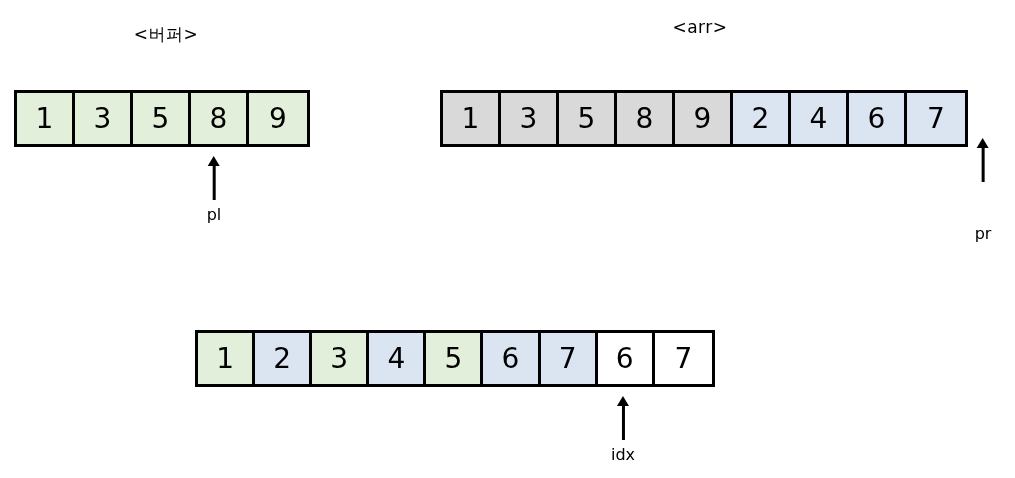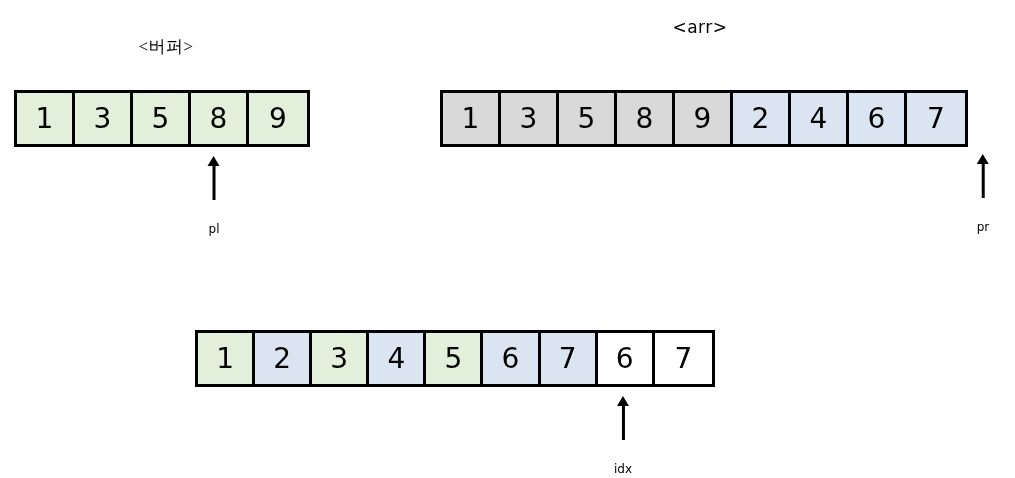--- a/index.html
+++ b/index.html
@@ -74,33 +74,33 @@
     top: -9px;
     left: 50%;
     transform: translateX(-50%);
     width: 0;
     height: 0;
     border-left: 6px solid transparent;
     border-right: 6px solid transparent;
     border-bottom: 10px solid #000000;
   }
   .pointer .plabel {
-    margin-top: 23px;
-    font-size: 12px;
+    margin-top: 7px;
+    font-size: 16px;
     line-height: 1;
     color: #000000;
     white-space: nowrap;
   }
 </style>
 </head>
 <body style="width: 1015px; height: 478px; background: rgb(255, 255, 255);">
 
 <div class="stage">
 
-<div class="array-title" style="left: 166px; top: 38px; font-family: Liberation Serif, serif;">&lt;버퍼&gt;</div>
+<div class="array-title" style="left: 166px; top: 26px;">&lt;버퍼&gt;</div>
     <div class="array" style="left: 14px; top: 90px; height: 57px; border-color: rgb(0, 0, 0);">
       <div class="cell" style="width: 58px; background: rgb(226, 239, 218); border-right-color: rgb(0, 0, 0);">1</div>
       <div class="cell" style="width: 58px; background: rgb(226, 239, 218); border-right-color: rgb(0, 0, 0);">3</div>
       <div class="cell" style="width: 58px; background: rgb(226, 239, 218); border-right-color: rgb(0, 0, 0);">5</div>
       <div class="cell" style="width: 58px; background: rgb(226, 239, 218); border-right-color: rgb(0, 0, 0);">8</div>
       <div class="cell" style="width: 58px; background: rgb(226, 239, 218); border-right-color: rgb(0, 0, 0);">9</div>
     </div>
     <div class="pointer" style="left: 214px; top: 165px;">
       <div class="shaft" style="height: 35px; background: rgb(0, 0, 0);"></div>
       <div class="plabel">pl</div>
@@ -110,21 +110,21 @@
       <div class="cell" style="width: 58px; background: rgb(217, 217, 217); border-right-color: rgb(0, 0, 0);">1</div>
       <div class="cell" style="width: 58px; background: rgb(217, 217, 217); border-right-color: rgb(0, 0, 0);">3</div>
       <div class="cell" style="width: 58px; background: rgb(217, 217, 217); border-right-color: rgb(0, 0, 0);">5</div>
       <div class="cell" style="width: 58px; background: rgb(217, 217, 217); border-right-color: rgb(0, 0, 0);">8</div>
       <div class="cell" style="width: 58px; background: rgb(217, 217, 217); border-right-color: rgb(0, 0, 0);">9</div>
       <div class="cell" style="width: 58px; background: rgb(219, 229, 241); border-right-color: rgb(0, 0, 0);">2</div>
       <div class="cell" style="width: 58px; background: rgb(219, 229, 241); border-right-color: rgb(0, 0, 0);">4</div>
       <div class="cell" style="width: 58px; background: rgb(219, 229, 241); border-right-color: rgb(0, 0, 0);">6</div>
       <div class="cell" style="width: 58px; background: rgb(219, 229, 241); border-right-color: rgb(0, 0, 0);">7</div>
     </div>
-    <div class="pointer" style="left: 983px; top: 163px;">
+    <div class="pointer" style="left: 983px; top: 147px; gap: 37px;">
       <div class="shaft" style="height: 35px; background: rgb(0, 0, 0);"></div>
       <div class="plabel">pr</div>
     </div>
     <div class="array" style="left: 195px; top: 330px; height: 57px; border-color: rgb(0, 0, 0);">
       <div class="cell" style="width: 57.1px; background: rgb(226, 239, 218); border-right-color: rgb(0, 0, 0);">1</div>
       <div class="cell" style="width: 57.1px; background: rgb(219, 229, 241); border-right-color: rgb(0, 0, 0);">2</div>
       <div class="cell" style="width: 57.1px; background: rgb(226, 239, 218); border-right-color: rgb(0, 0, 0);">3</div>
       <div class="cell" style="width: 57.1px; background: rgb(219, 229, 241); border-right-color: rgb(0, 0, 0);">4</div>
       <div class="cell" style="width: 57.1px; background: rgb(226, 239, 218); border-right-color: rgb(0, 0, 0);">5</div>
       <div class="cell" style="width: 57.1px; background: rgb(219, 229, 241); border-right-color: rgb(0, 0, 0);">6</div>

